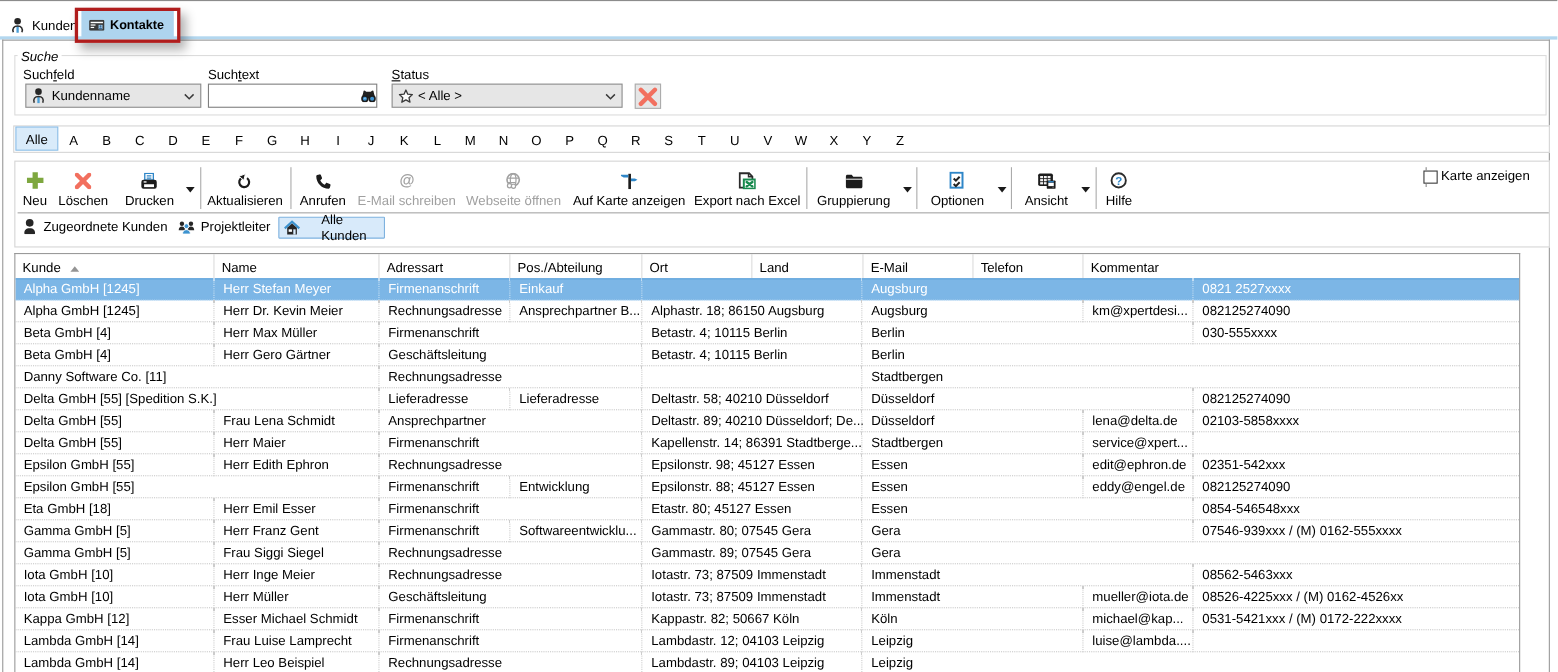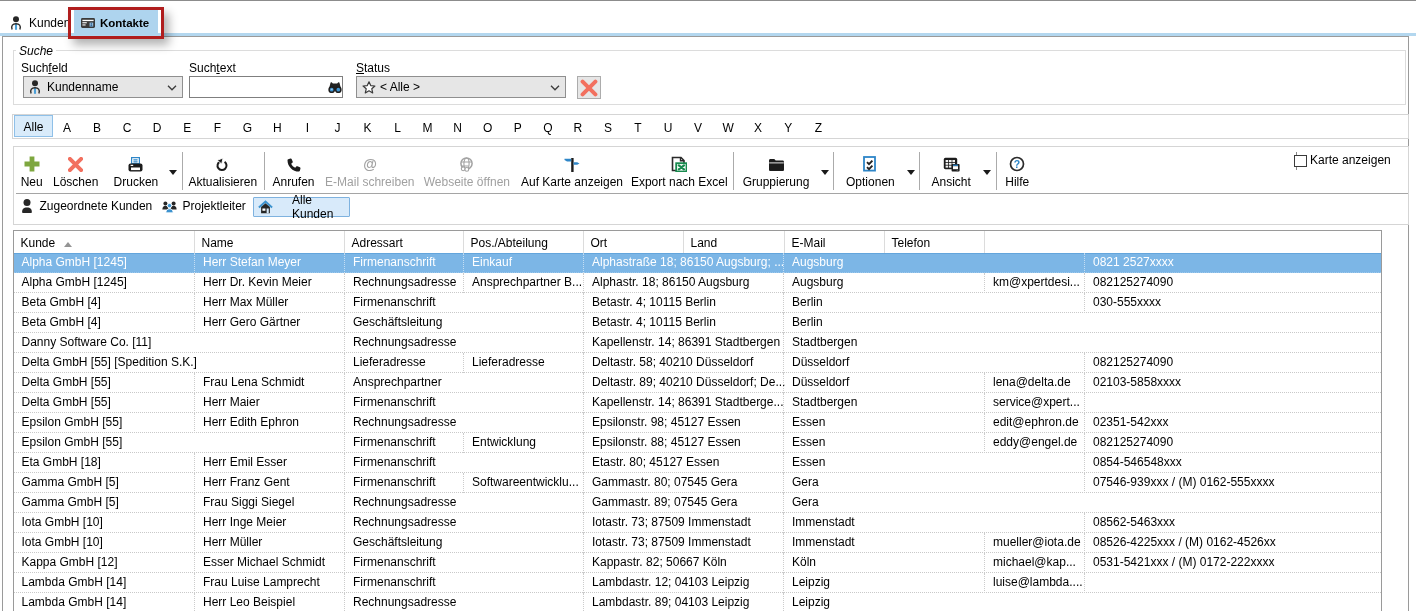--- a/index.html
+++ b/index.html
@@ -156,32 +156,32 @@
 <div class="abs" id="tbl">
 <div id="thead">
   <div class="w0">Kunde<span id="sortarr"></span></div>
       <div class="w1">Name</div>
       <div class="w2">Adressart</div>
   <div class="w3">Pos./Abteilung</div>
       <div class="w5">Ort</div>
   <div class="w6">Land</div>
       <div class="w7">E-Mail</div>
       <div class="w8">Telefon</div>
+      <div class="w9">Kommentar</div>
 </div>
 <div id="tbody">
       <div class="trow sel">
         <span class="ct" style="left:7.5px">Alpha GmbH [1245]</span>
         <i class="vl" style="left:179.5px"></i>
         <span class="ct" style="left:189px">Herr Stefan Meyer</span>
         <i class="vl" style="left:329.5px"></i>
         <span class="ct" style="left:339px">Firmenanschrift</span>
         <i class="vl" style="left:448.5px"></i>
         <span class="ct" style="left:458px">Einkauf</span>
         <i class="vl" style="left:568.5px"></i>
-        <span class="ct" style="left:578px">Alphastraße 18; 86150 Augsburg; ...</span>
         <i class="vl" style="left:768.5px"></i>
         <span class="ct" style="left:778px">Augsburg</span>
         <i class="vl" style="left:1069.5px"></i>
         <span class="ct" style="left:1079px">0821 2527xxxx</span>
       </div>
       <div class="trow">
         <span class="ct" style="left:7.5px">Alpha GmbH [1245]</span>
         <i class="vl" style="left:179.5px"></i>
         <span class="ct" style="left:189px">Herr Dr. Kevin Meier</span>
         <i class="vl" style="left:329.5px"></i>
@@ -219,21 +219,20 @@
         <i class="vl" style="left:568.5px"></i>
         <span class="ct" style="left:578px">Betastr. 4; 10115 Berlin</span>
         <i class="vl" style="left:768.5px"></i>
         <span class="ct" style="left:778px">Berlin</span>
       </div>
       <div class="trow">
         <span class="ct" style="left:7.5px">Danny Software Co. [11]</span>
         <i class="vl" style="left:329.5px"></i>
         <span class="ct" style="left:339px">Rechnungsadresse</span>
         <i class="vl" style="left:568.5px"></i>
-        <span class="ct" style="left:578px">Kapellenstr. 14; 86391 Stadtbergen</span>
         <i class="vl" style="left:768.5px"></i>
         <span class="ct" style="left:778px">Stadtbergen</span>
       </div>
       <div class="trow">
         <span class="ct" style="left:7.5px">Delta GmbH [55] [Spedition S.K.]</span>
         <i class="vl" style="left:329.5px"></i>
         <span class="ct" style="left:339px">Lieferadresse</span>
         <i class="vl" style="left:448.5px"></i>
         <span class="ct" style="left:458px">Lieferadresse</span>
         <i class="vl" style="left:568.5px"></i>

